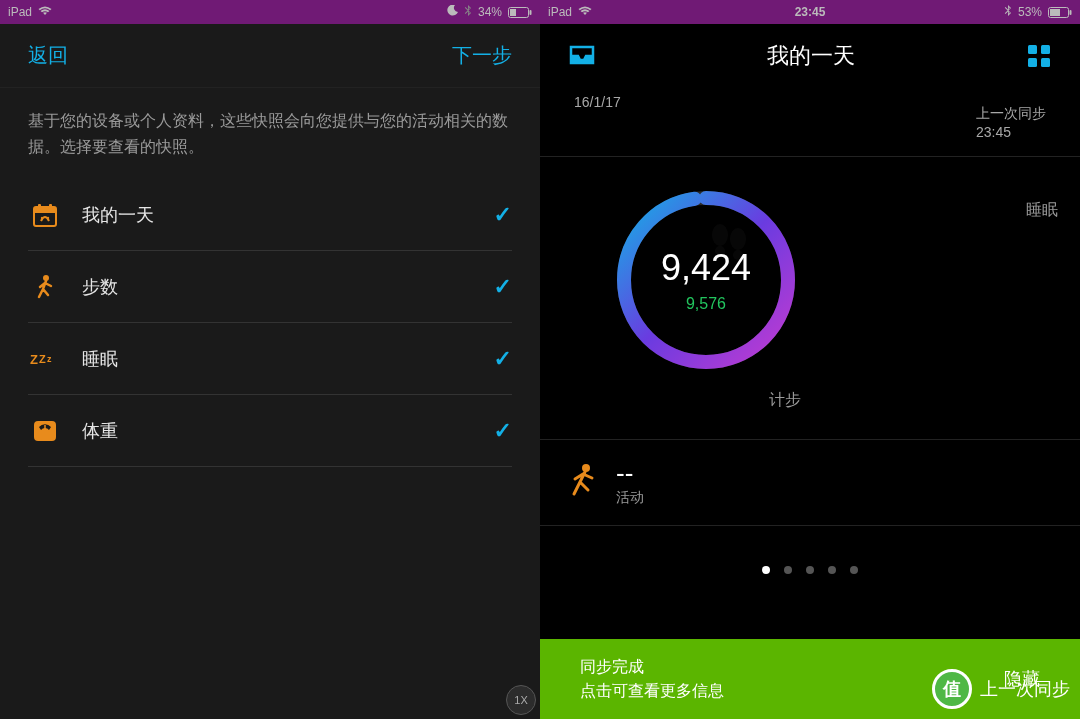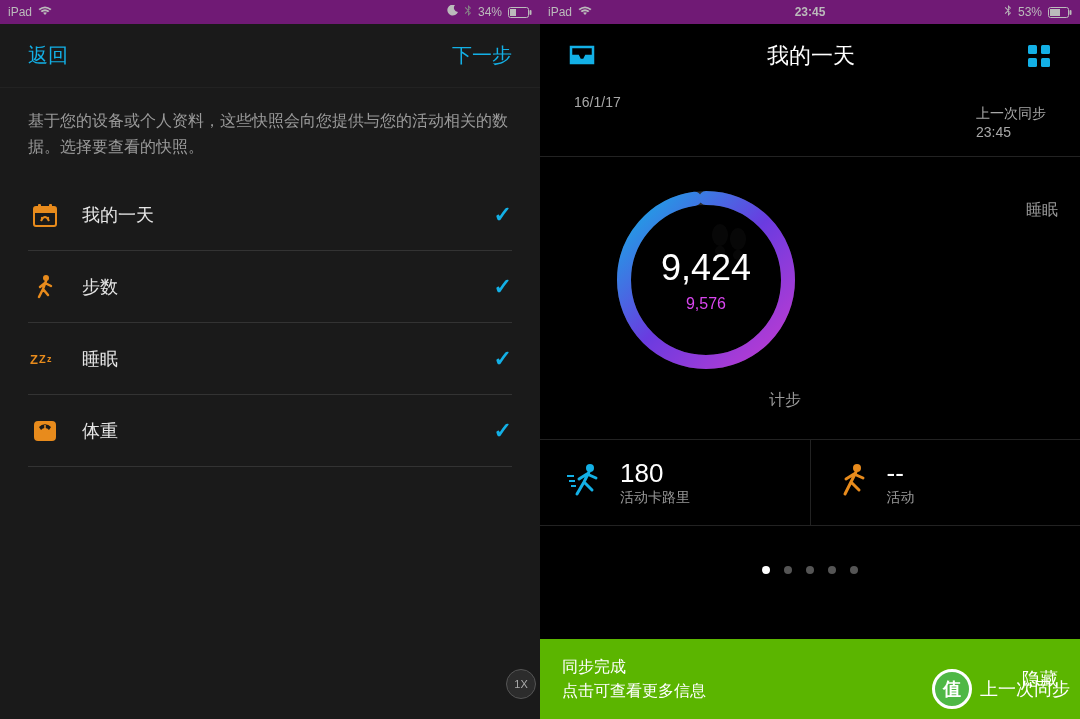--- a/index.html
+++ b/index.html
@@ -16,47 +16,47 @@
   .s1{background:#000;}
   .hdr1{height:64px;display:flex;align-items:center;justify-content:space-between;padding:4px 28px;border-bottom:1px solid #222;background:#1a1a1a;}
   .hdr1 .title{color:#fff;font-size:22px;font-weight:400;}
   .hdr1 .btn{color:#13b0e6;font-size:20px;}
   .desc{padding:20px 28px;color:#9a9a9a;font-size:16px;line-height:1.6;background:#1a1a1a;}
   .list{background:#1a1a1a;padding:0 28px;flex:1;}
   .row{display:flex;align-items:center;height:72px;border-bottom:1px solid #333;gap:20px;}
   .row .ico{width:34px;display:flex;justify-content:center;}
   .row .lbl{flex:1;color:#e6e6e6;font-size:18px;}
   .row .chk{color:#13b0e6;font-size:22px;font-weight:bold;}
-  .x1badge{position:absolute;right:4px;bottom:20px;width:30px;height:30px;border-radius:50%;background:#2c2c2c;border:1px solid #555;color:#aaa;font-size:11px;display:flex;align-items:center;justify-content:center;}
+  .x1badge{position:absolute;right:4px;bottom:4px;width:30px;height:30px;border-radius:50%;background:#2c2c2c;border:1px solid #555;color:#aaa;font-size:11px;display:flex;align-items:center;justify-content:center;}
   
   .s2{background:#000;}
   .hdr2{height:64px;display:flex;align-items:center;justify-content:space-between;padding:0 28px;}
   .hdr2 .title{color:#fff;font-size:22px;font-weight:400;}
   .box-ico svg,.grid-ico svg{display:block;}
   .dateline{display:flex;justify-content:space-between;padding:6px 34px 14px;color:#a8a8a8;font-size:14px;border-bottom:1px solid #222;}
   .dateline .r{text-align:left;line-height:1.35;margin-top:10px;}
   .dials{display:flex;padding:28px 22px 10px;gap:18px;justify-content:space-around;}
   .dial-wrap{flex:1;display:flex;flex-direction:column;align-items:flex-end;}
   .dial{width:190px;height:190px;position:relative;}
   .dial svg{position:absolute;inset:0;}
   .dial .vals{position:absolute;inset:0;display:flex;flex-direction:column;align-items:center;justify-content:center;}
   .dial .big{color:#fff;font-size:36px;font-weight:300;}
-  .dial .small{color:#d946ef;font-size:16px;margin-top:6px;}
+  .dial .small{color:#22c55e;font-size:16px;margin-top:6px;}
   .dial .bgico{position:absolute;top:38px;left:50%;transform:translateX(-50%);opacity:.15;}
   .dlbl{color:#9a9a9a;font-size:16px;margin-top:15px;}
   .statsrow{display:flex;border-top:1px solid #222;border-bottom:1px solid #222;margin-top:18px;}
   .stat{flex:1;display:flex;align-items:center;gap:16px;padding:18px 24px;}
   .stat+.stat{border-left:1px solid #222;}
   .stat .txt{display:flex;flex-direction:column;}
   .stat .v{color:#fff;font-size:26px;font-weight:300;}
   .stat .l{color:#999;font-size:14px;}
   .dots{display:flex;gap:14px;justify-content:center;padding:40px 0 20px;}
   .dot{width:8px;height:8px;border-radius:50%;background:#555;}
   .dot.active{background:#fff;}
-  .syncbar{position:absolute;left:0;right:0;bottom:0;background:#5bb500;padding:16px 22px;display:flex;align-items:center;justify-content:space-between;}
+  .syncbar{position:absolute;left:0;right:0;bottom:0;background:#5bb500;padding:16px 40px;display:flex;align-items:center;justify-content:space-between;}
   .syncbar .msg{color:#fff;font-size:16px;line-height:1.5;}
   .syncbar .hide{color:#fff;font-size:18px;font-family:Liberation Serif, serif;}
   
   .wm{position:absolute;right:10px;bottom:10px;display:flex;align-items:center;gap:8px;color:#fff;font-size:18px;z-index:10;}
   .wm .circ{width:40px;height:40px;border-radius:50%;background:#4fb845;border:3px solid #fff;display:flex;align-items:center;justify-content:center;color:#fff;font-size:18px;font-weight:bold;}
 </style>
 </head>
 <body>
 
 <div class="screens">
@@ -226,33 +226,20 @@
       <div class="dlbl">计步</div>
     </div>
 
     <div class="dial-wrap">
       <div class="dlbl">睡眠</div>
     </div>
   </div>
 
   <div class="statsrow">
     <div class="stat">
-      <span><svg width="40" height="40">
-              <circle cx="26" cy="8" r="4" fill="#13b0e6"></circle>
-              <path d="M25 12 L20 22 L13 34 M20 22 L28 30 M23 14 L32 18 M23 14 L15 19" stroke="#13b0e6" stroke-width="3" fill="none" stroke-linecap="round"></path>
-              <line x1="3" y1="16" x2="10" y2="16" stroke="#13b0e6" stroke-width="2"></line>
-              <line x1="5" y1="21" x2="11" y2="21" stroke="#13b0e6" stroke-width="2"></line>
-              <line x1="7" y1="26" x2="12" y2="26" stroke="#13b0e6" stroke-width="2"></line>
-            </svg></span>
-      <div class="txt">
-        <span class="v">180</span>
-        <span class="l">活动卡路里</span>
-      </div>
-    </div>
-    <div class="stat">
       <span><svg width="36" height="40">
               <circle cx="22" cy="8" r="4" fill="#e88b1c"></circle>
               <path d="M21 12 L16 22 L10 34 M16 22 L24 30 M19 14 L28 18 M19 14 L11 19" stroke="#e88b1c" stroke-width="3" fill="none" stroke-linecap="round"></path>
             </svg></span>
       <div class="txt">
         <span class="v">--</span>
         <span class="l">活动</span>
       </div>
     </div>
   </div>

